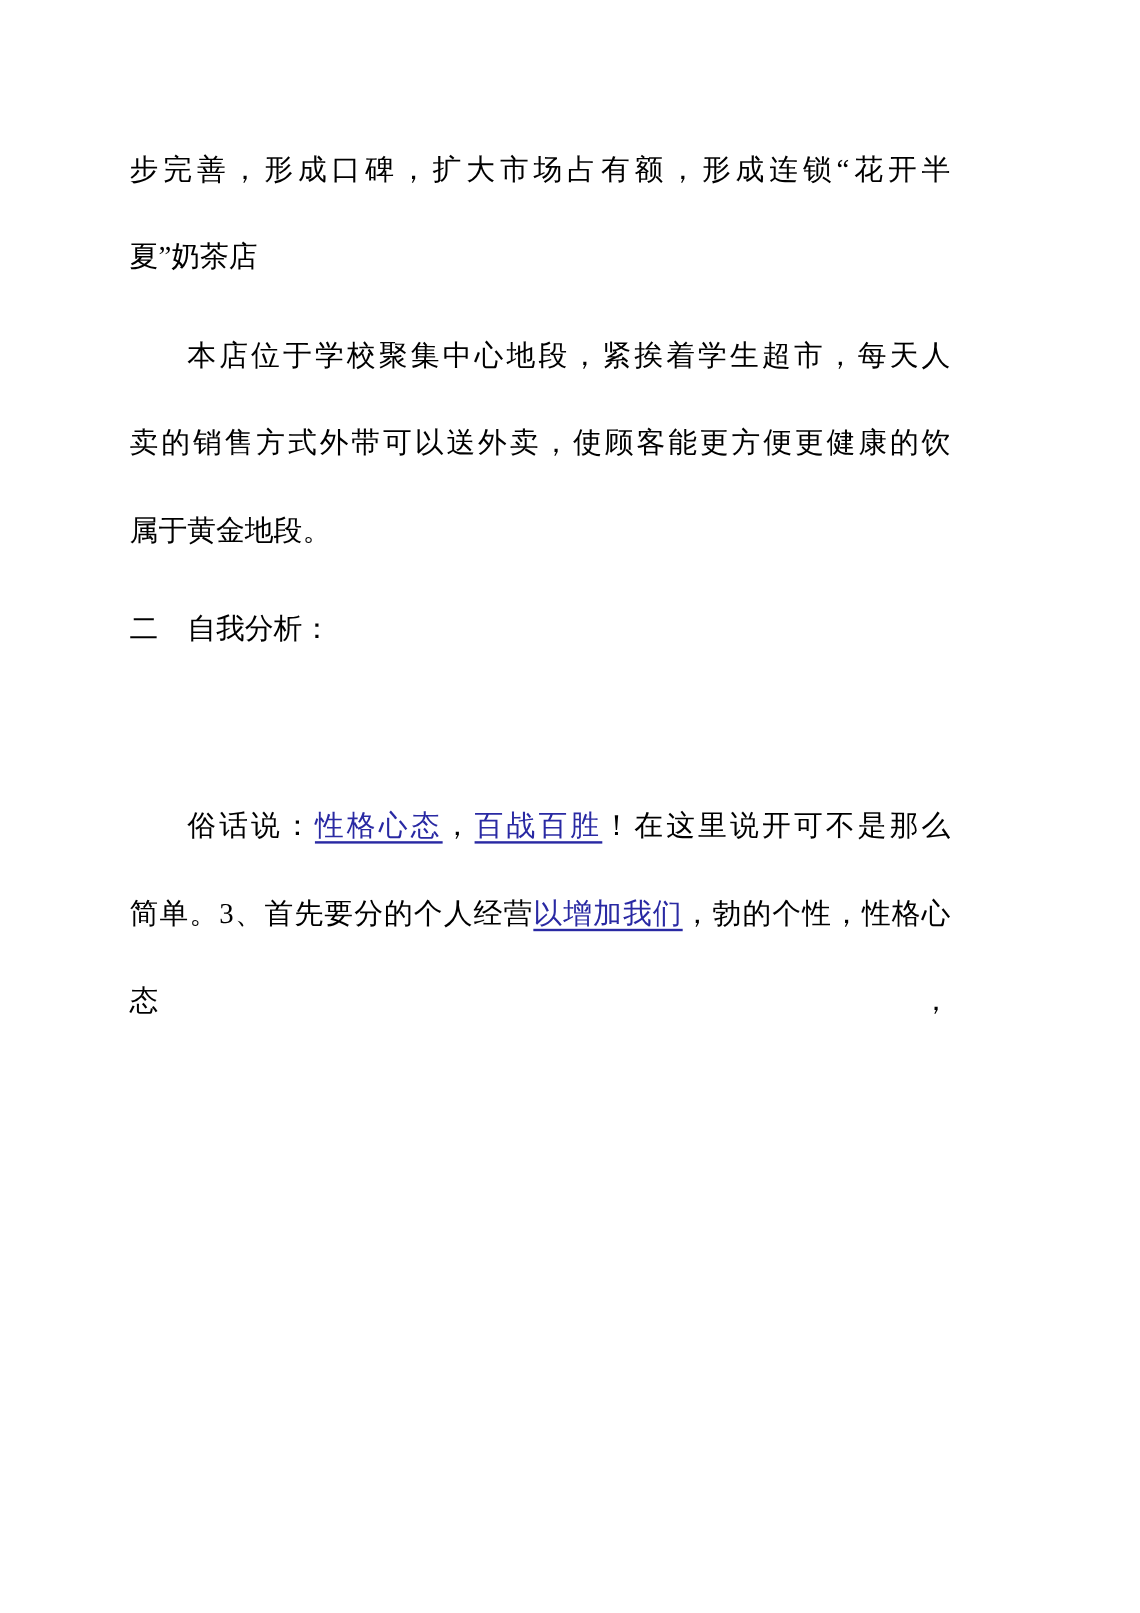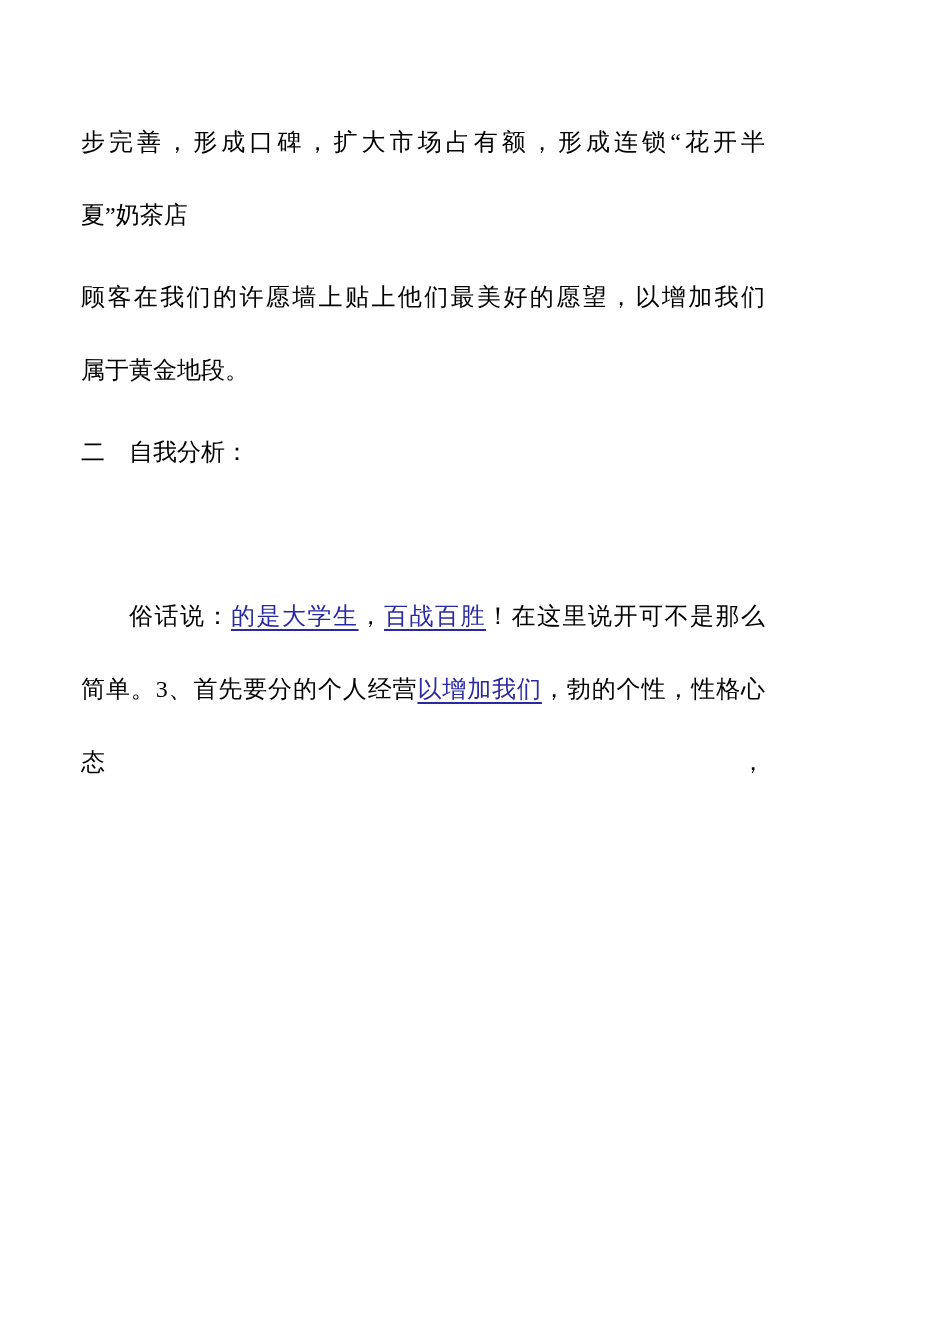--- a/index.html
+++ b/index.html
@@ -16,21 +16,21 @@
     width:950px;
     height:1344px;
     overflow:hidden;
     font-family:"Liberation Serif","DejaVu Serif",serif;
     color:var(--ink);
   }
   .doc-page{
     box-sizing:border-box;
     width:950px;
     height:1344px;
-    padding:106px 124px 0 81px;
+    padding:106px 124px 0 108px;
     background:var(--bg);
   }
   .doc-content{
     width:684px;
     font-size:24px;
   }
   .para{
     margin:0 0 9px 0;
   }
   .line{
@@ -60,27 +60,28 @@
 </head>
 <body>
 
 <div class="doc-page">
   <div class="doc-content">
       <div class="para">
         <div class="line fill"><span>步完善，形成口碑，扩大市场占有额，形成连锁“花开半</span></div>
         <div class="line"><span>夏”奶茶店</span></div>
       </div>
       <div class="para">
-        <div class="line fill"><span>顾客在我们的许愿墙上贴上他们最美好的愿望，以增加我们</span></div>
+        <div class="line fill indent"><span>本店位于学校聚集中心地段，紧挨着学生超市，每天人</span></div>
+        <div class="line fill"><span>卖的销售方式外带可以送外卖，使顾客能更方便更健康的饮</span></div>
         <div class="line"><span>属于黄金地段。</span></div>
       </div>
       <div class="para">
         <div class="line"><span>二　自我分析：</span></div>
       </div>
       <div class="para empty">
         <div class="line"></div>
       </div>
       <div class="para">
-        <div class="line fill indent"><span>俗话说：</span><a class="doclink" href="#">的是大学生</a><span>，</span><a class="doclink" href="#">百战百胜</a><span>！在这里说开可不是那么</span></div>
+        <div class="line fill indent"><span>俗话说：</span><a class="doclink" href="#">性格心态</a><span>，</span><a class="doclink" href="#">百战百胜</a><span>！在这里说开可不是那么</span></div>
         <div class="line fill"><span>简单。3、首先要分的个人经营</span><a class="doclink" href="#">以增加我们</a><span>，勃的个性，性格心态，</span></div>
       </div>
     </div>
 </div>
 
 </body></html>

